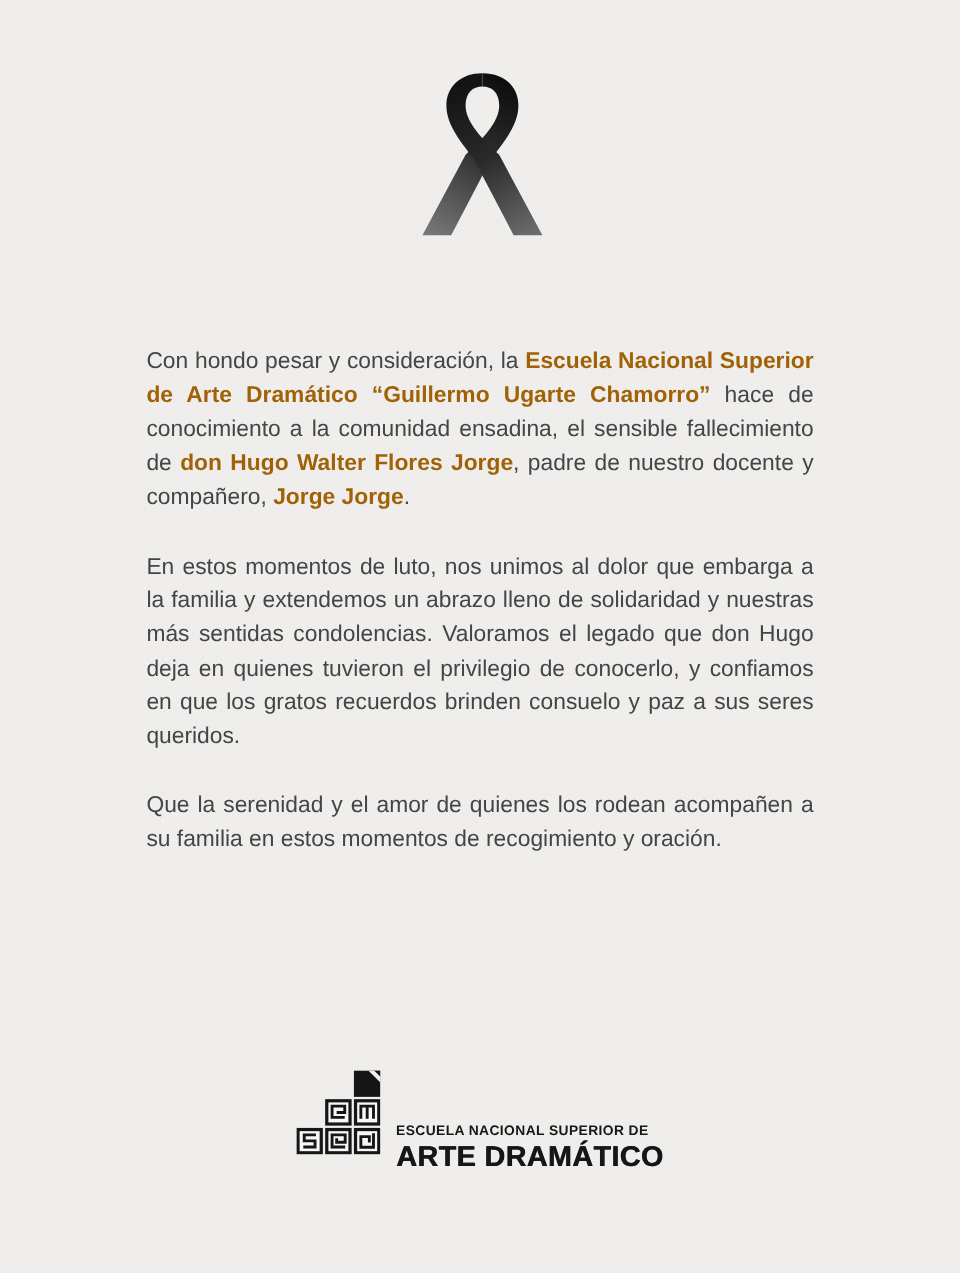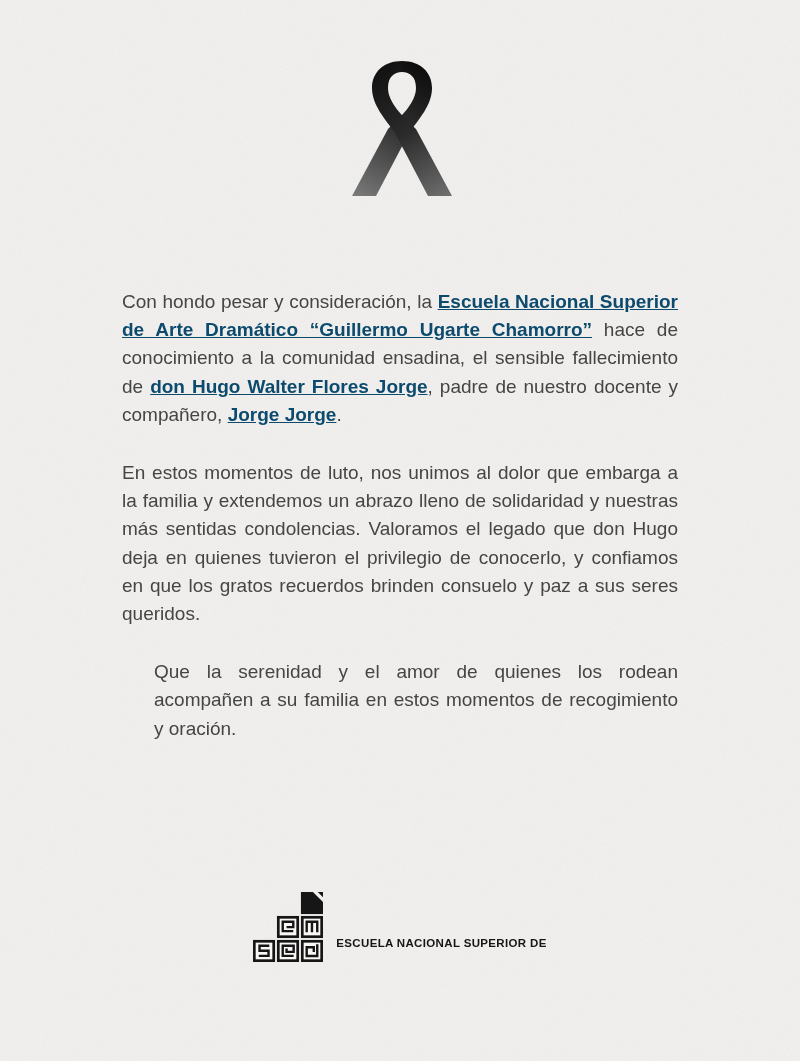--- a/index.html
+++ b/index.html
@@ -11,22 +11,22 @@
     font-family:"Liberation Sans", sans-serif;
   }
   .grain{position:absolute;left:0;top:0;z-index:0;pointer-events:none;}
   .ribbon-wrap{position:absolute;left:352px;top:58px;width:100px;height:142px;z-index:1;}
   .memorial-text{
     position:absolute;left:122px;top:288px;width:556px;z-index:1;
     color:#454545;font-size:19px;line-height:28.2px;
     text-align:justify;
   }
   .memorial-text p{margin:0 0 30px 0;}
-  .memorial-text p:last-child{margin-bottom:0;margin-left:32px;}
-  .memorial-text .b{font-weight:700;color:#0c4a6e;text-decoration:underline;}
+  .memorial-text p:last-child{margin-bottom:0;}
+  .memorial-text .b{font-weight:700;color:#a16207;}
   .logo{
     position:absolute;left:0;top:892px;width:800px;z-index:1;
     display:flex;justify-content:center;align-items:flex-start;gap:13px;
   }
   .logo-mark{flex:0 0 auto;}
   .logo-text{display:flex;flex-direction:column;color:#161616;padding-top:5px;}
   .logo-line1{font-size:11.5px;font-weight:700;letter-spacing:0.35px;line-height:12px;white-space:nowrap;margin-top:40px;}
   .logo-line2{font-size:24px;font-weight:700;letter-spacing:0.3px;line-height:25px;margin-top:3px;white-space:nowrap;text-shadow:0.5px 0 currentColor;}
   .logo-line3{font-size:17.5px;font-weight:400;line-height:20px;margin-top:2px;color:#1d1d1d;white-space:nowrap;}
 </style>
@@ -111,16 +111,17 @@
         <path d="M 17.4,16.6 H 6 V 6 H 17.4 V 12.4 H 10 V 9" fill="none" stroke="#161616" stroke-width="2.5"></path>
       </g>
 
       <g transform="translate(50,50)">
         <rect x="1.4" y="1.4" width="20.2" height="20.2" fill="#f8f7f5" stroke="#161616" stroke-width="2.8"></rect>
         <path d="M 17,4.6 V 16.8 H 6 V 7.6 H 13.4 V 12.6" fill="none" stroke="#161616" stroke-width="2.5"></path>
       </g>
     </svg>
     <div class="logo-text">
       <span class="logo-line1">ESCUELA NACIONAL SUPERIOR DE</span>
+      <span class="logo-line2">ARTE DRAMÁTICO</span>
     </div>
   </div>
 
 </div>
 
 </body></html>

